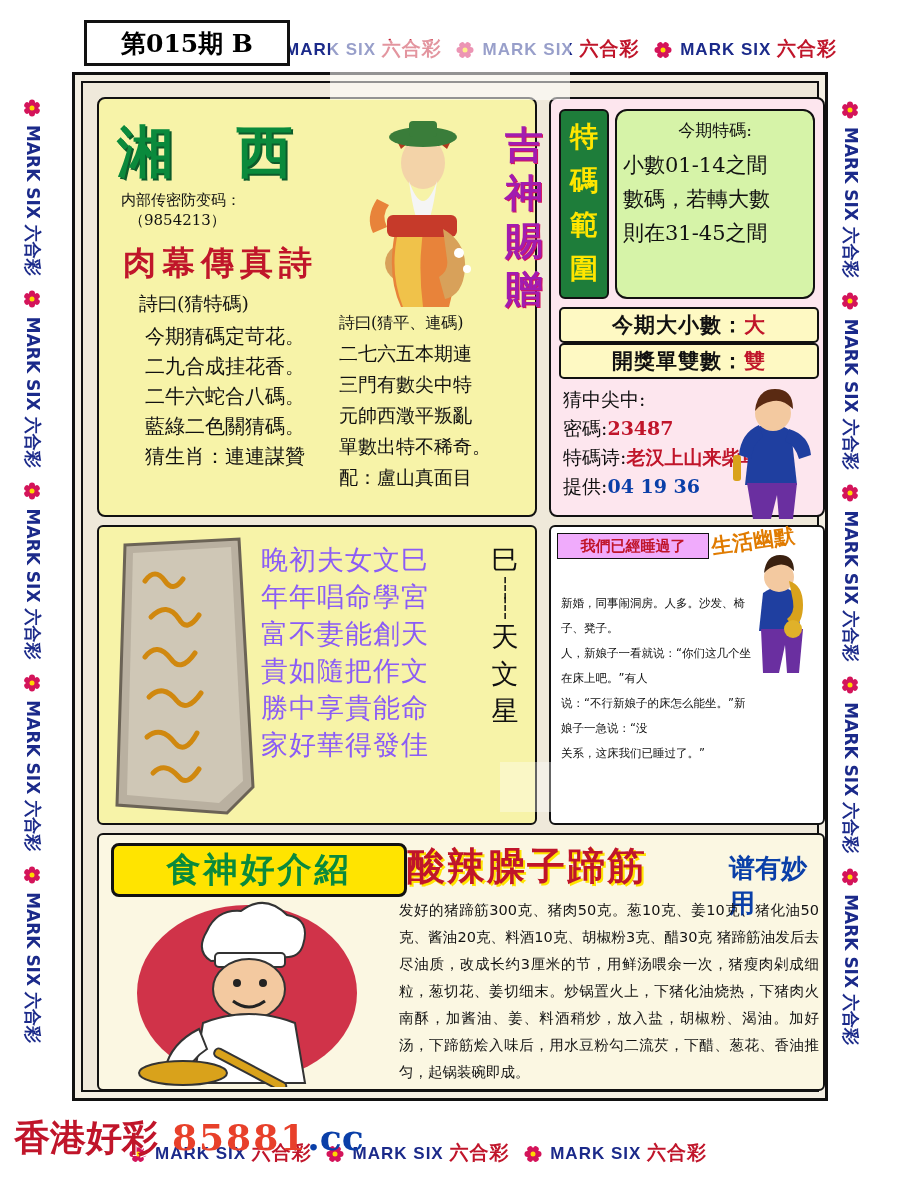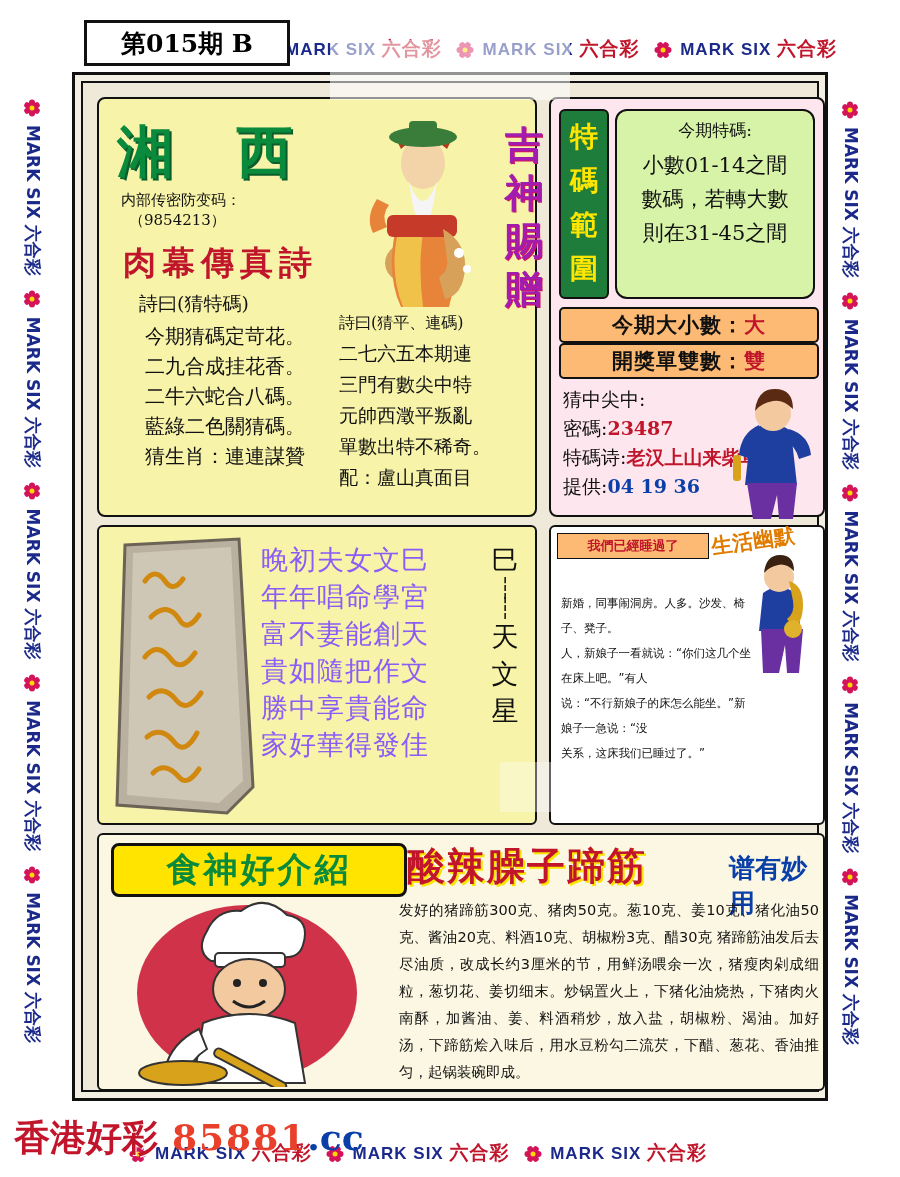--- a/index.html
+++ b/index.html
@@ -120,24 +120,24 @@
     font-size:28px;font-weight:bold;text-align:center;line-height:44px;
     padding-top:4px;box-sizing:border-box;
   }
   .green-box{
     position:absolute;left:64px;top:10px;width:200px;height:190px;
     background:#d6f3a8;border:2px solid #111;border-radius:12px;
     font-family:"DejaVu Serif","Liberation Serif",serif;
     color:#111;box-sizing:border-box;padding:8px 6px 0;
   }
   .green-box .hd{font-size:17px;text-align:center;margin-bottom:6px;}
-  .green-box .ln{font-size:21px;line-height:34px;text-align:center;}
+  .green-box .ln{font-size:21px;line-height:34px;}
   .yellow-row{
     position:absolute;left:8px;width:256px;height:32px;
-    background:#fdba74;border:2px solid #111;border-radius:5px;
+    background:#fef9c3;border:2px solid #111;border-radius:5px;
     font-family:"DejaVu Serif","Liberation Serif",serif;
     font-size:21px;font-weight:bold;color:#111;
     display:flex;align-items:center;justify-content:center;letter-spacing:1px;
   }
   .yellow-row.r1{top:208px;}
   .yellow-row.r2{top:244px;}
   .yellow-row .val{color:#c0152a;}
   .rinfo{
     position:absolute;left:12px;top:286px;width:250px;
     font-family:"DejaVu Serif","Liberation Serif",serif;
@@ -165,24 +165,24 @@
   }
   .dashes{font-size:20px;line-height:20px;color:#111;}
 
   
   .p-joke{
     left:466px;top:442px;width:276px;height:300px;
     background:#ffffff;border:2px solid #111;border-radius:6px;
   }
   .joke-tag{
     position:absolute;left:6px;top:6px;width:150px;height:24px;
-    background:#fdba74;border:1px solid #111;
+    background:#f0abfc;border:1px solid #111;
     display:flex;align-items:center;justify-content:center;
     font-family:"DejaVu Serif","Liberation Serif",serif;
-    font-size:13px;font-weight:bold;color:#c0152a;
+    font-size:15px;font-weight:bold;color:#c0152a;
   }
   .joke-brand{
     position:absolute;left:160px;top:0px;
     font-family:"DejaVu Serif","Liberation Serif",serif;
     font-size:21px;font-weight:bold;color:#e07b00;
     transform:rotate(-8deg);
   }
   .joke-text{
     position:absolute;left:10px;top:64px;width:194px;
     font-size:11.5px;line-height:25px;color:#111;

